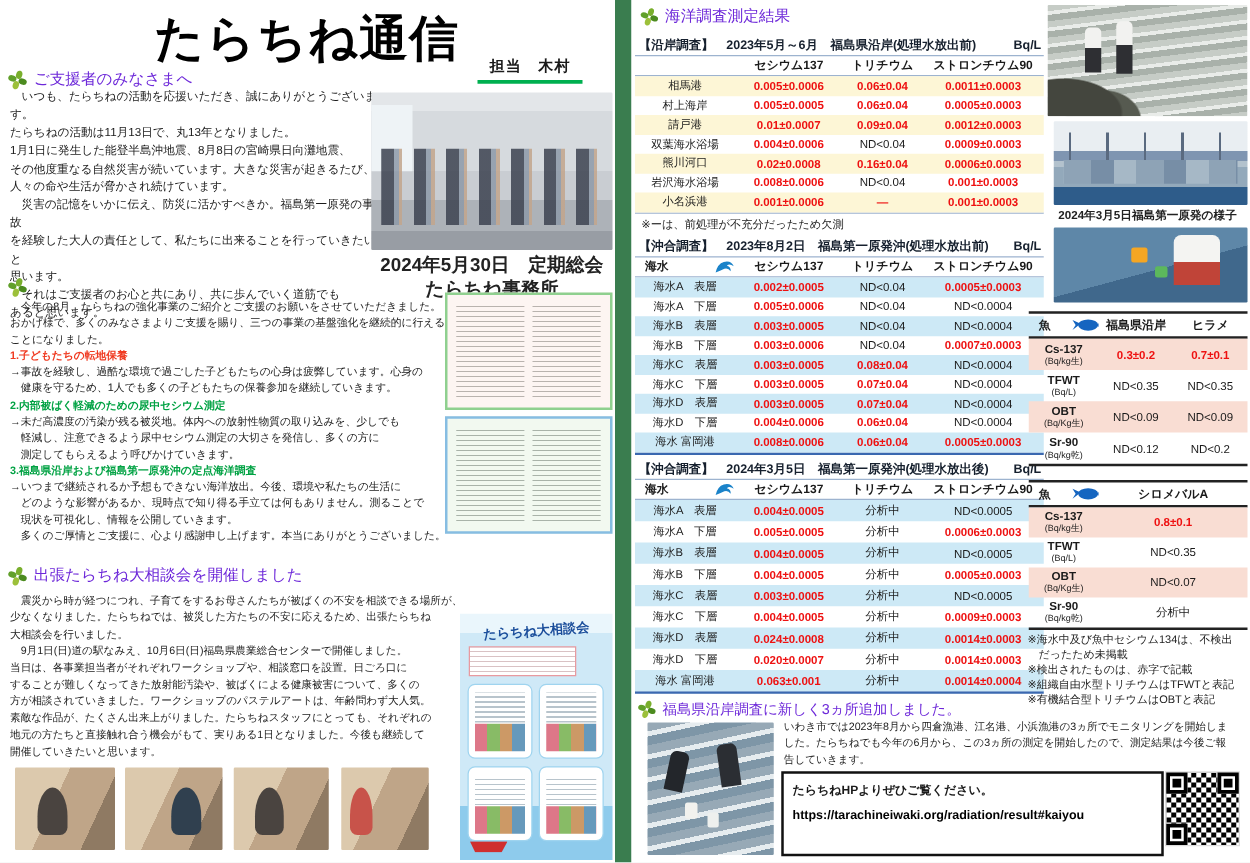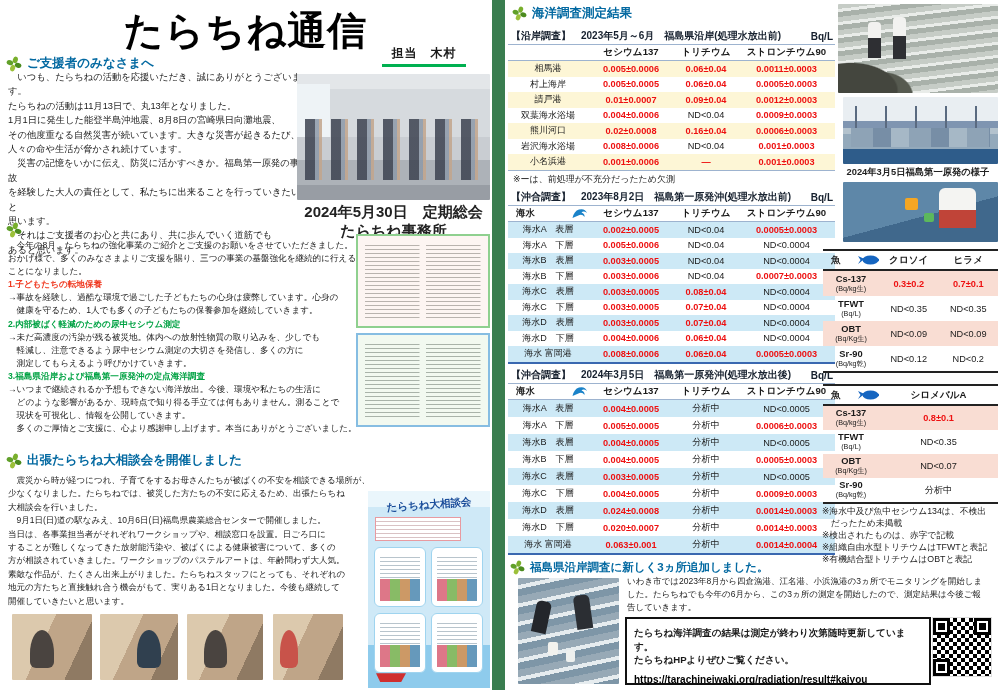--- a/index.html
+++ b/index.html
@@ -8,21 +8,21 @@
   .sheet{position:absolute;inset:0;background:#fff;outline:2px solid #e3e3e3}
   .divider{position:absolute;left:492px;top:0;width:13px;height:690px;background:#3a7d4f}
   .page{position:absolute;top:0;height:690px}
   .page-left{left:0;width:491px}
   .page-right{left:505px;width:495px}
   .abs{position:absolute}
   .txt{white-space:pre-line}
   
   .nl-title{left:0;top:4px;width:100%;text-align:center;font-size:39px;font-weight:900;letter-spacing:1px;color:#000}
   .contact{left:382px;top:45px;width:84px;text-align:center;font-size:12px;font-weight:bold;letter-spacing:1px;border-bottom:3px solid #00b050;padding-bottom:2px}
-  .sec-h{display:flex;align-items:center;gap:5px;font-size:12.5px;font-weight:700;color:#0369a1}
+  .sec-h{display:flex;align-items:center;gap:5px;font-size:12.5px;font-weight:400;color:#6d28d9}
   .s1-h{left:6px;top:55px}.s2-h{left:6px;top:222px}.s3-h{left:6px;top:452px}
   .body-s1{left:8px;top:70px;width:296px;font-size:9.3px;line-height:14.4px}
   .body-s2{left:8px;top:239px;width:352px;font-size:8.6px;line-height:13.1px}
   .body-s3{left:8px;top:474px;width:370px;font-size:8.5px;line-height:13.4px}
   .item-t{font-weight:bold}
   .item-red{color:#f03a21}
   .item-green{color:#00a243}
   .cap{font-size:15px;font-weight:600;text-align:center;color:#222}
   .cap-group{left:297px;top:203px;width:193px}
   
@@ -442,21 +442,21 @@
     <div class="fish fish1">
         <div class="tr th">
           <div class="c c0 corner">
             <span>魚</span>
             <svg width="22" height="12" viewBox="0 0 44 24">
               <path d="M2 4 L15 10 L2 20 L7 12z" fill="#1565c0"></path>
               <ellipse cx="27" cy="12" rx="16" ry="9" fill="#1565c0"></ellipse>
               <path d="M40 12 l4 -3 v6z" fill="#1565c0"></path>
             </svg>
           </div>
-          <div class="c ch">クロソイ</div>
+          <div class="c ch">福島県沿岸</div>
           <div class="c ch">ヒラメ</div>
         </div>
         <div class="tr stripe">
           <div class="c c0 lab2">
             <b>Cs-137</b>
             <span>(Bq/kg生)</span>
           </div>
           <div class="c cv red">0.3±0.2</div>
           <div class="c cv red">0.7±0.1</div>
         </div>
@@ -547,21 +547,20 @@
         <i class="f1"></i>
         <i class="f2"></i>
         <i class="j1"></i>
         <i class="j2"></i>
       </div>
     <div class="abs txt r-bodytext">いわき市では2023年8月から四倉漁港、江名港、小浜漁港の3ヵ所でモニタリングを開始しま
 した。たらちねでも今年の6月から、この3ヵ所の測定を開始したので、測定結果は今後ご報
 告していきます。</div>
 
     <div class="update-box">
-      <div class="ub-line">たらちね海洋調査の結果は測定が終わり次第随時更新しています。</div>
       <div class="ub-line">たらちねHPよりぜひご覧ください。</div>
       <a class="ub-url" href="#">https://tarachineiwaki.org/radiation/result#kaiyou</a>
     </div>
     <div class="qr">
         <i class="q1"></i>
         <i class="q2"></i>
         <i class="q3"></i>
       </div>
   </div>
 </div>

